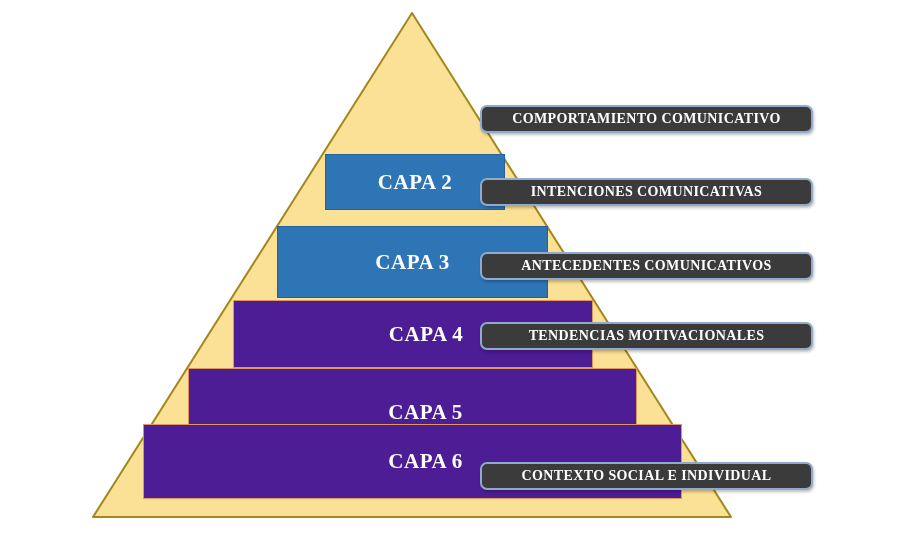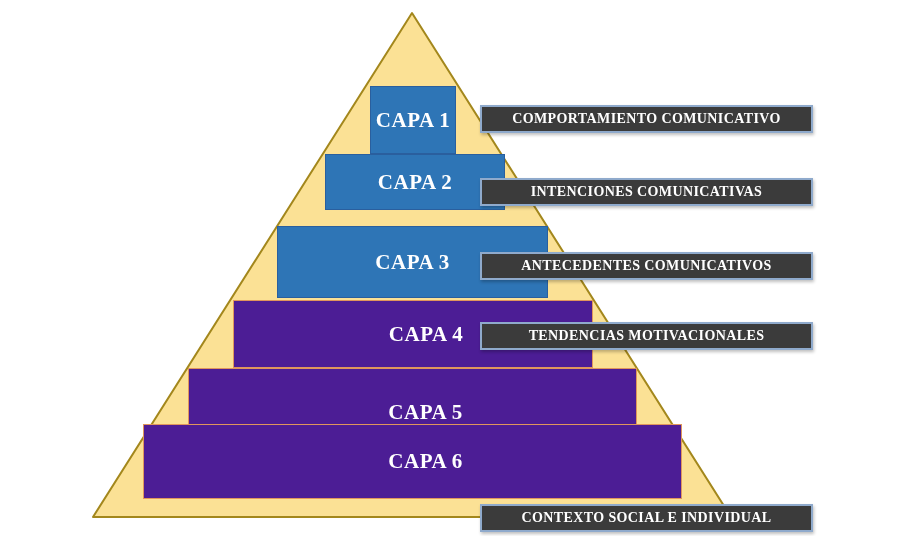--- a/index.html
+++ b/index.html
@@ -41,53 +41,50 @@
   .b4 { left: 233px; top: 300px; width: 360px; height: 68px; }
   .b5 { left: 188px; top: 368px; width: 449px; height: 89px; }
   .b6 { left: 143px; top: 424px; width: 539px; height: 75px; }
   .tag {
     position: absolute;
     left: 480px;
     width: 333px;
     height: 28px;
     background: #3B3B3B;
     border: 2px solid #8FAACC;
-    border-radius: 0;
+    border-radius: 7px;
     box-sizing: border-box;
     display: flex;
     align-items: center;
     justify-content: center;
     box-shadow: 1px 2px 3px rgba(0,0,0,0.25);
   }
   .tag-label {
     color: #ffffff;
     font-weight: bold;
     font-size: 14px;
     letter-spacing: 0.4px;
     white-space: nowrap;
   }
   .t1 { top: 105px; }
   .t2 { top: 178px; }
   .t3 { top: 252px; }
   .t4 { top: 322px; }
   .t5 { top: 394px; }
-  .t6 { top: 462px; margin-top: 42px; }
+  .t6 { top: 462px; }
 </style>
 </head>
 <body>
 
 <div class="stage">
 
   <svg class="pyramid-svg" viewBox="0 0 900 536" xmlns="http://www.w3.org/2000/svg">
     <polygon points="412,13 731,517 93,517" fill="#FBE195" stroke="#A3871C" stroke-width="2" stroke-linejoin="round"></polygon>
   </svg>
 
-  <div class="band blue b1">
-    <span class="band-label">CAPA 1</span>
-  </div>
   <div class="band blue b2">
     <span class="band-label">CAPA 2</span>
   </div>
   <div class="band blue b3">
     <span class="band-label">CAPA 3</span>
   </div>
   <div class="band orange b4">
     <span class="band-label">CAPA 4</span>
   </div>
   <div class="band orange b5">

